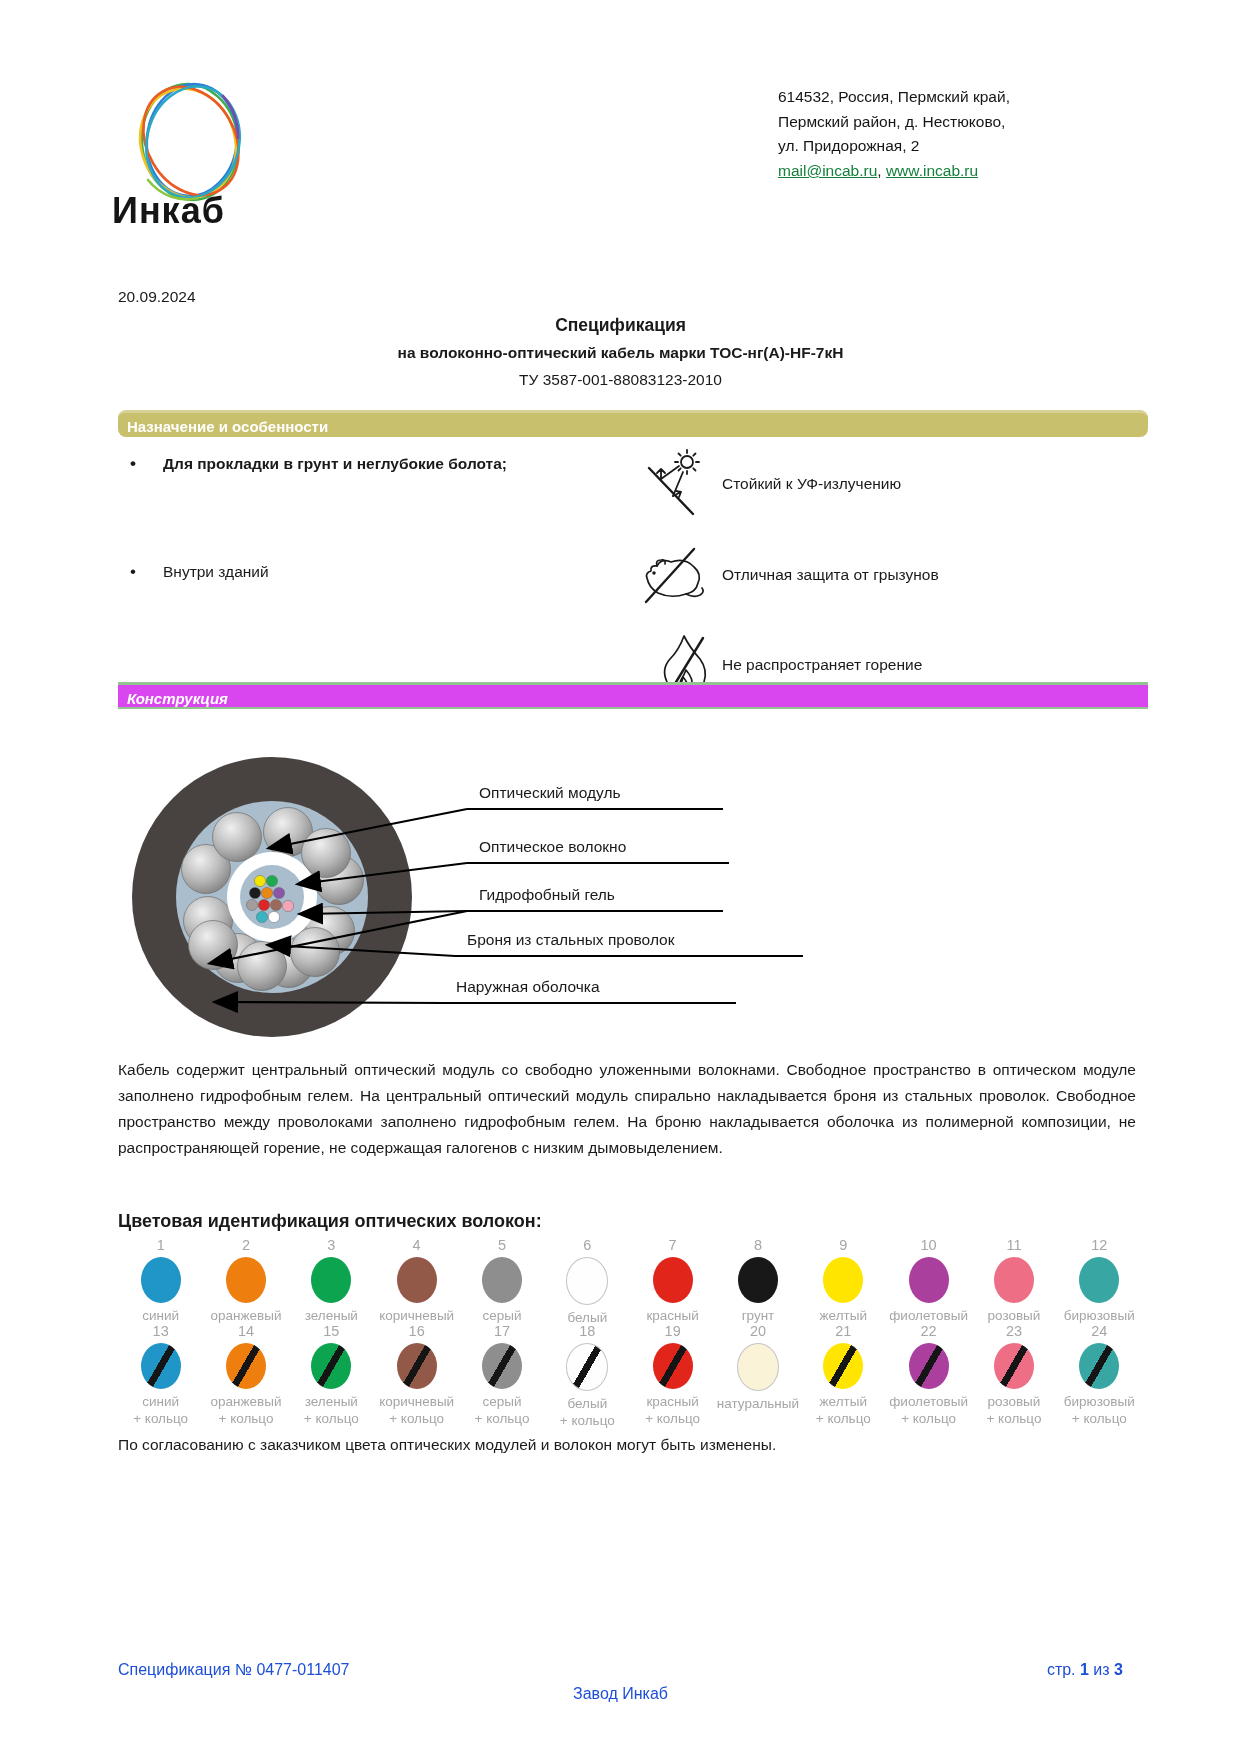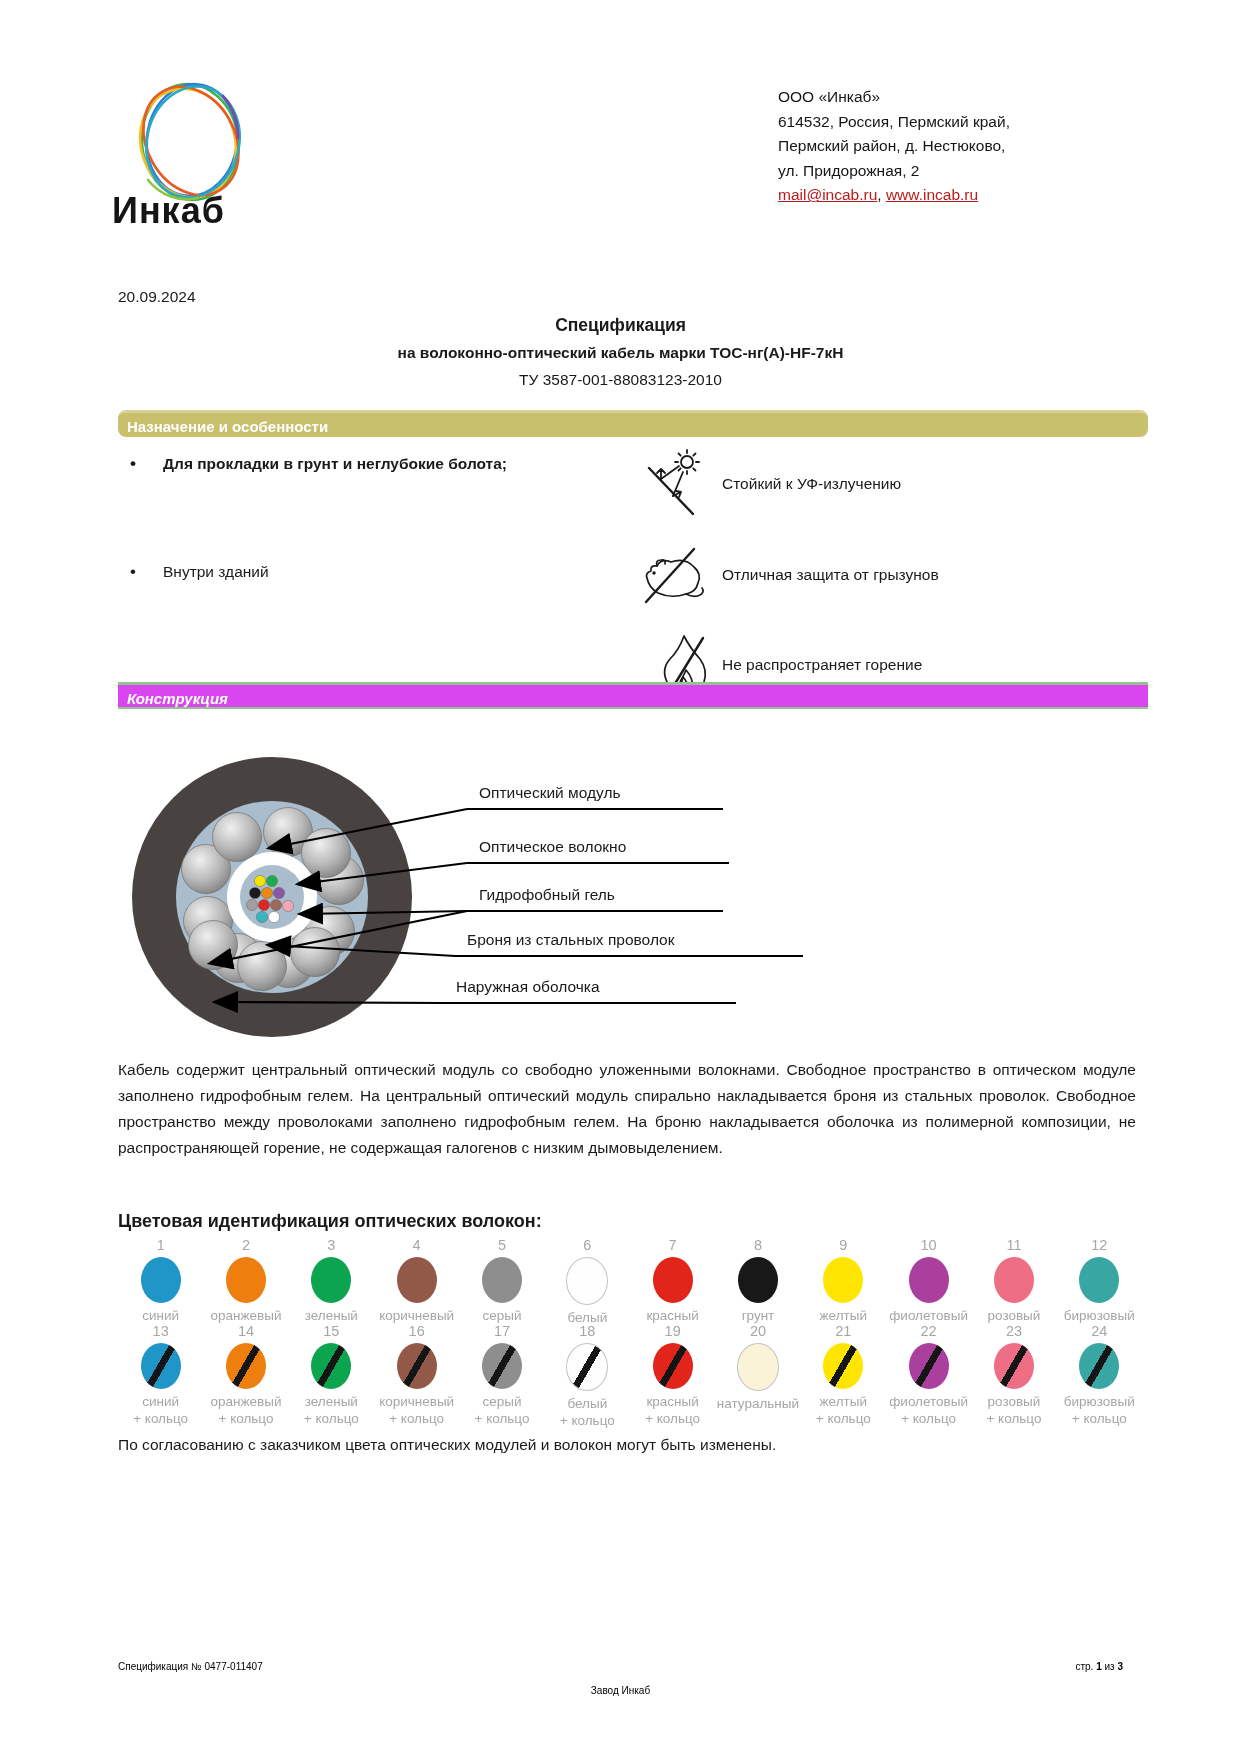--- a/index.html
+++ b/index.html
@@ -5,21 +5,21 @@
   html,body{margin:0;padding:0;background:#e8e8e8;}
   .page{
     position:relative;width:1241px;height:1755px;margin:0 auto;background:#ffffff;
     font-family:"Liberation Sans",sans-serif;color:#1a1a1a;overflow:hidden;
   }
   .abs{position:absolute;}
   
   .logo-wrap{left:118px;top:70px;width:150px;height:160px;}
   .logo-text{left:112px;top:190px;font-size:36px;font-weight:600;color:#151515;letter-spacing:1px;}
   .contact{left:778px;top:85px;width:360px;font-size:15.5px;line-height:24.6px;color:#151515;}
-  .contact a{color:#b91c1c;}
+  .contact a{color:#15803d;}
   
   .date{left:118px;top:288px;font-size:15.5px;}
   .doc-title{left:0;top:315px;width:1241px;text-align:center;font-size:17.5px;font-weight:bold;}
   .doc-subtitle{left:0;top:344px;width:1241px;text-align:center;font-size:15.5px;font-weight:bold;}
   .doc-tu{left:0;top:371px;width:1241px;text-align:center;font-size:15.5px;}
   
   .secbar{left:118px;width:1030px;height:27px;color:#ffffff;font-weight:bold;font-size:15px;
           line-height:27px;padding-left:9px;box-sizing:border-box;}
   .secbar.khaki{top:410px;background:#c9c06e;border-top:3px solid #d8d196;border-radius:8px;}
   .secbar.green{top:682px;background:#d946ef;border-top:3px solid #93c390;border-bottom:2px solid #93c390;font-style:italic;}
@@ -51,21 +51,21 @@
   
   .fib-head{left:118px;top:1211px;font-size:18px;font-weight:bold;}
   .fib-row{left:118px;width:1024px;display:flex;}
   .fr1{top:1236px;} .fr2{top:1322px;}
   .fib-cell{flex:1;text-align:center;color:#a6a6a6;}
   .fib-num{font-size:14.5px;line-height:18px;}
   .fib-dot{width:40px;height:46px;border-radius:50%;margin:3px auto 4px auto;}
   .fib-lbl{font-size:13.5px;line-height:17px;}
   .note{left:118px;top:1436px;font-size:15.5px;}
   
-  .footer{left:118px;top:1661px;width:1005px;font-size:10px;color:#000000;}
+  .footer{left:118px;top:1661px;width:1005px;font-size:16px;color:#1d4ed8;}
   .footer .c{position:absolute;left:0;width:100%;text-align:center;margin-top:24px;}
   .footer .r{position:absolute;right:0;}
 </style>
 </head>
 <body>
 
 <div class="page">
 
   <div class="abs logo-wrap">
     <svg width="150" height="160" viewBox="0 0 150 160">
@@ -76,21 +76,20 @@
         <ellipse cx="73" cy="71" rx="44" ry="57" stroke="#e95a24" transform="rotate(-30 73 71)"></ellipse>
         <ellipse cx="75" cy="72" rx="46" ry="56" stroke="#2aa8c4" transform="rotate(14 75 72)"></ellipse>
         <path d="M 105 26 A 52 58 0 0 1 120 68" stroke="#7a4ba6"></path>
         <path d="M 30 110 A 52 58 0 0 0 80 128" stroke="#8bc53f"></path>
       </g>
     </svg>
   </div>
   <div class="abs logo-text">Инкаб</div>
 
   <div class="abs contact">
-    <div>ООО «Инкаб»</div>
     <div>614532, Россия, Пермский край,</div>
     <div>Пермский район, д. Нестюково,</div>
     <div>ул. Придорожная, 2</div>
     <div>
       <a href="#">mail@incab.ru</a><span>, </span><a href="#">www.incab.ru</a>
     </div>
   </div>
 
   <div class="abs date">20.09.2024</div>
   <div class="abs doc-title">Спецификация</div>

